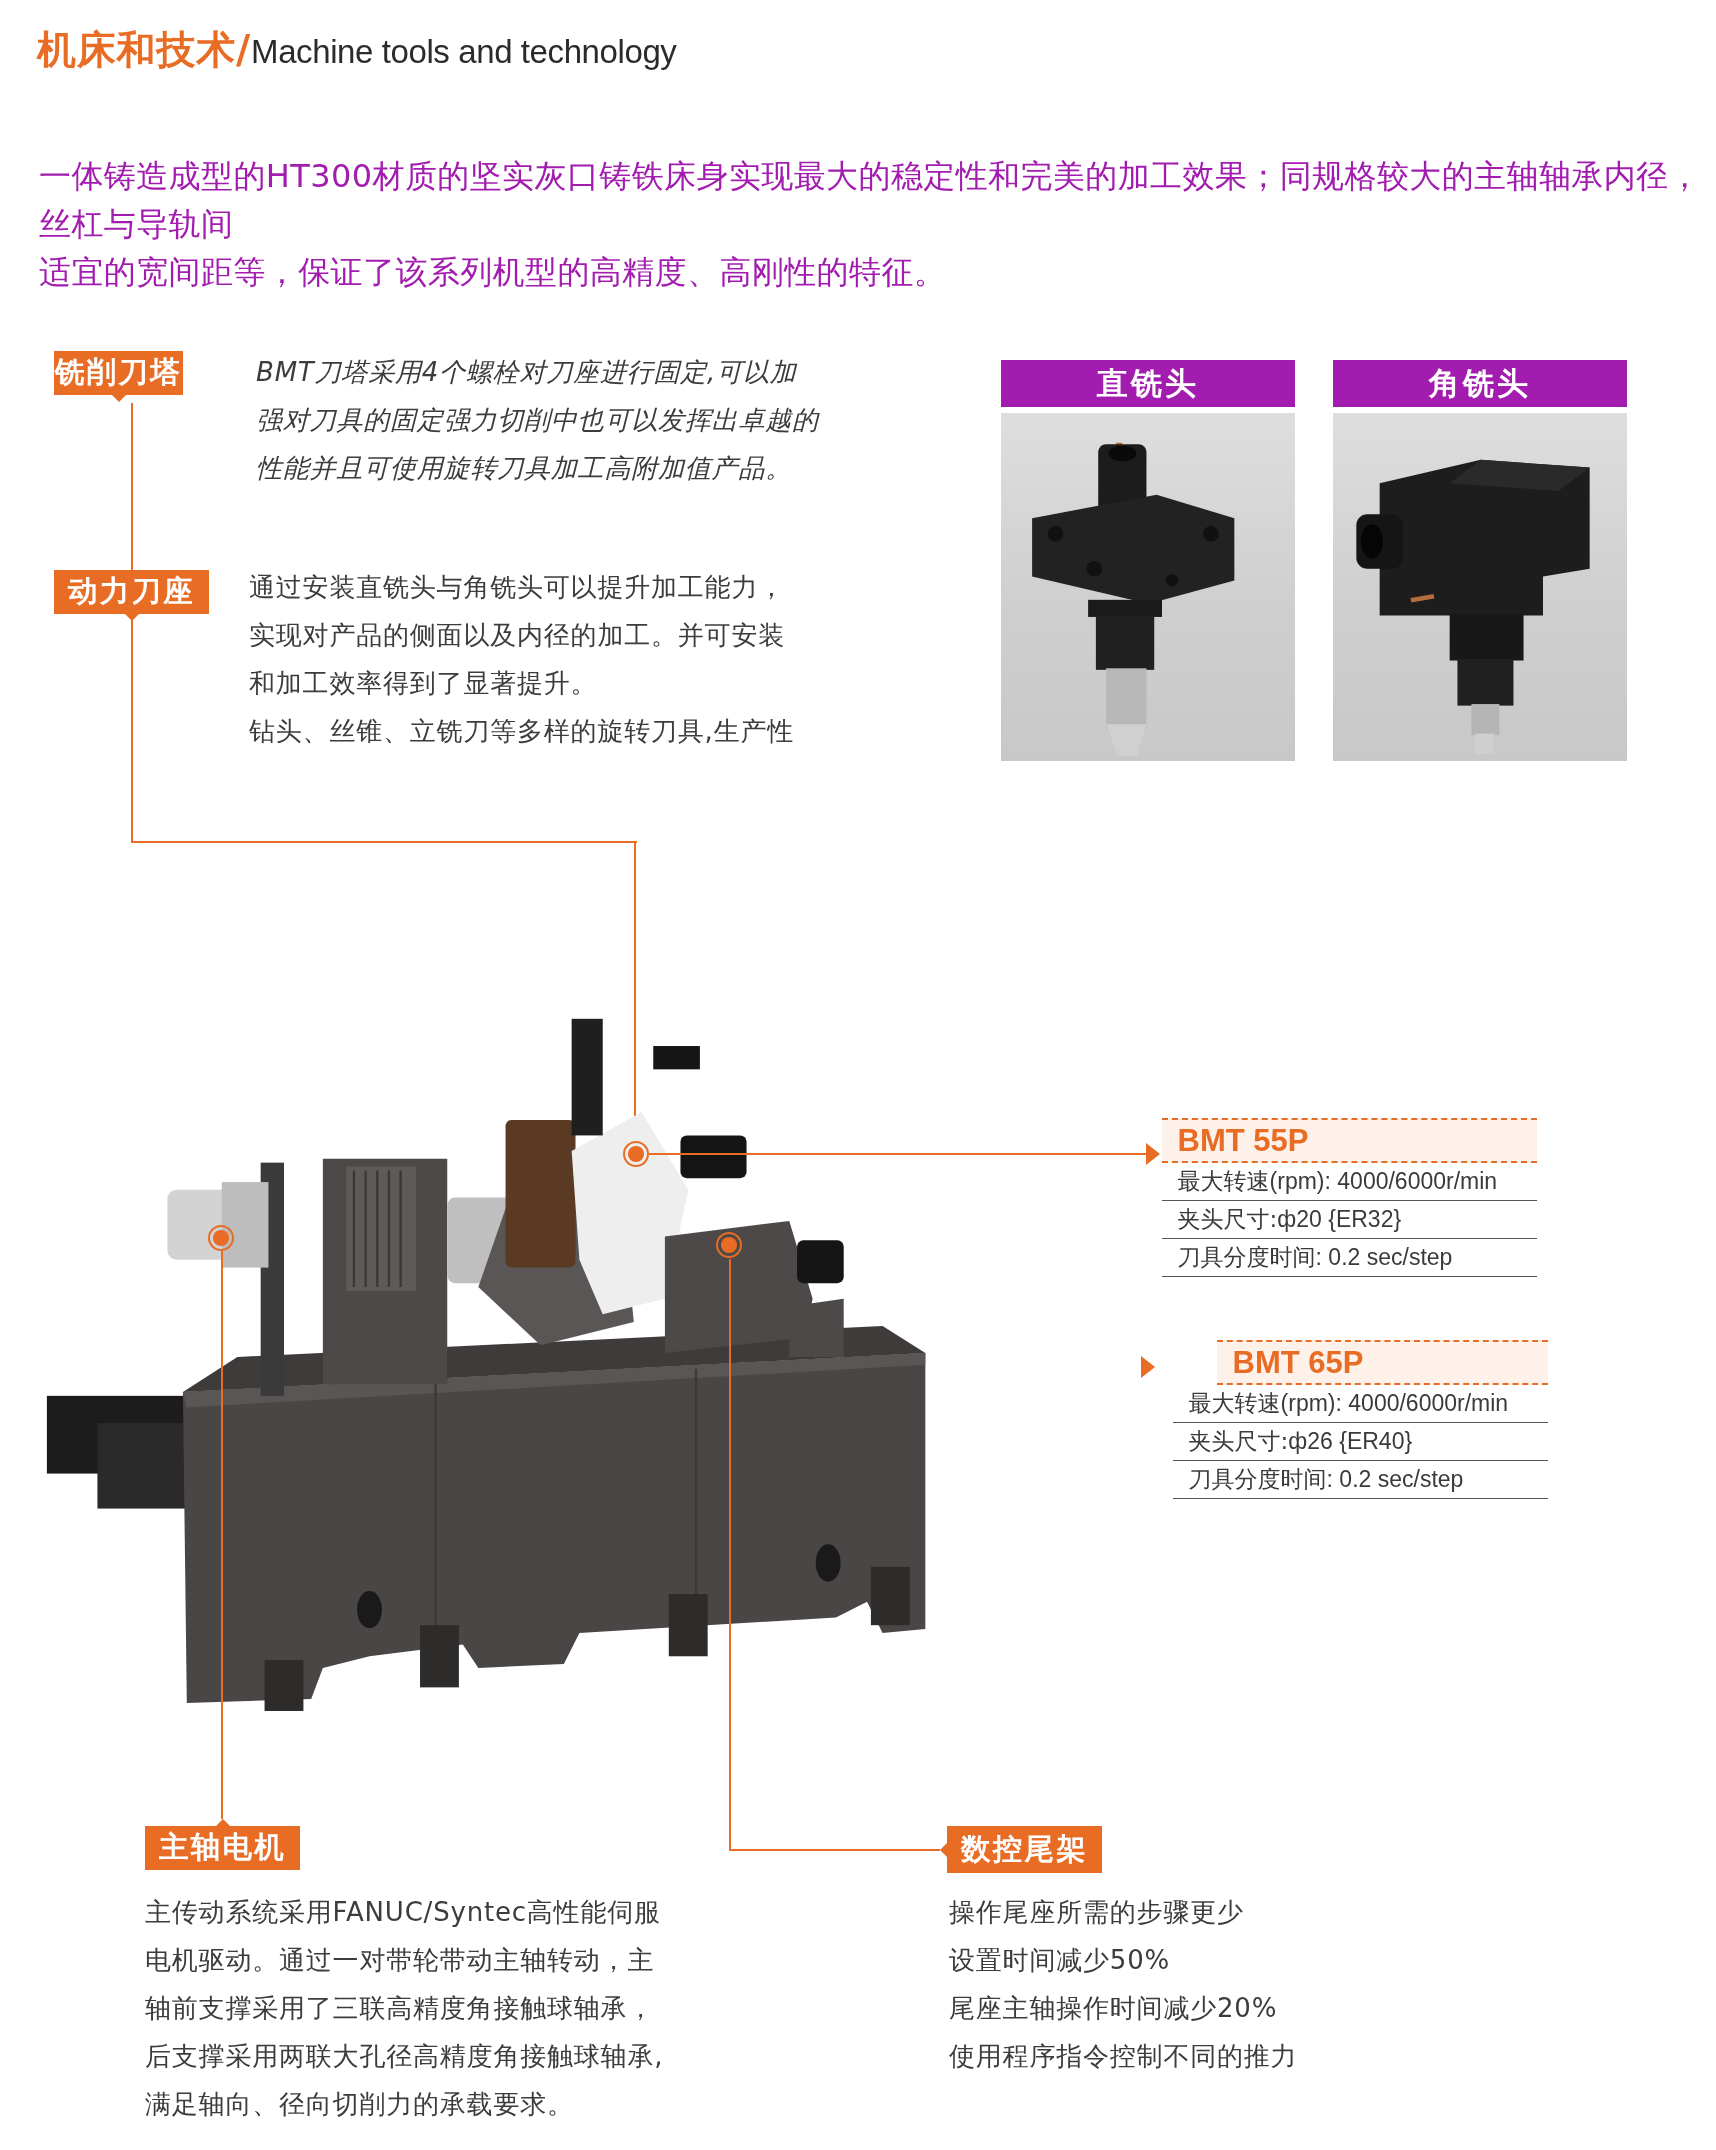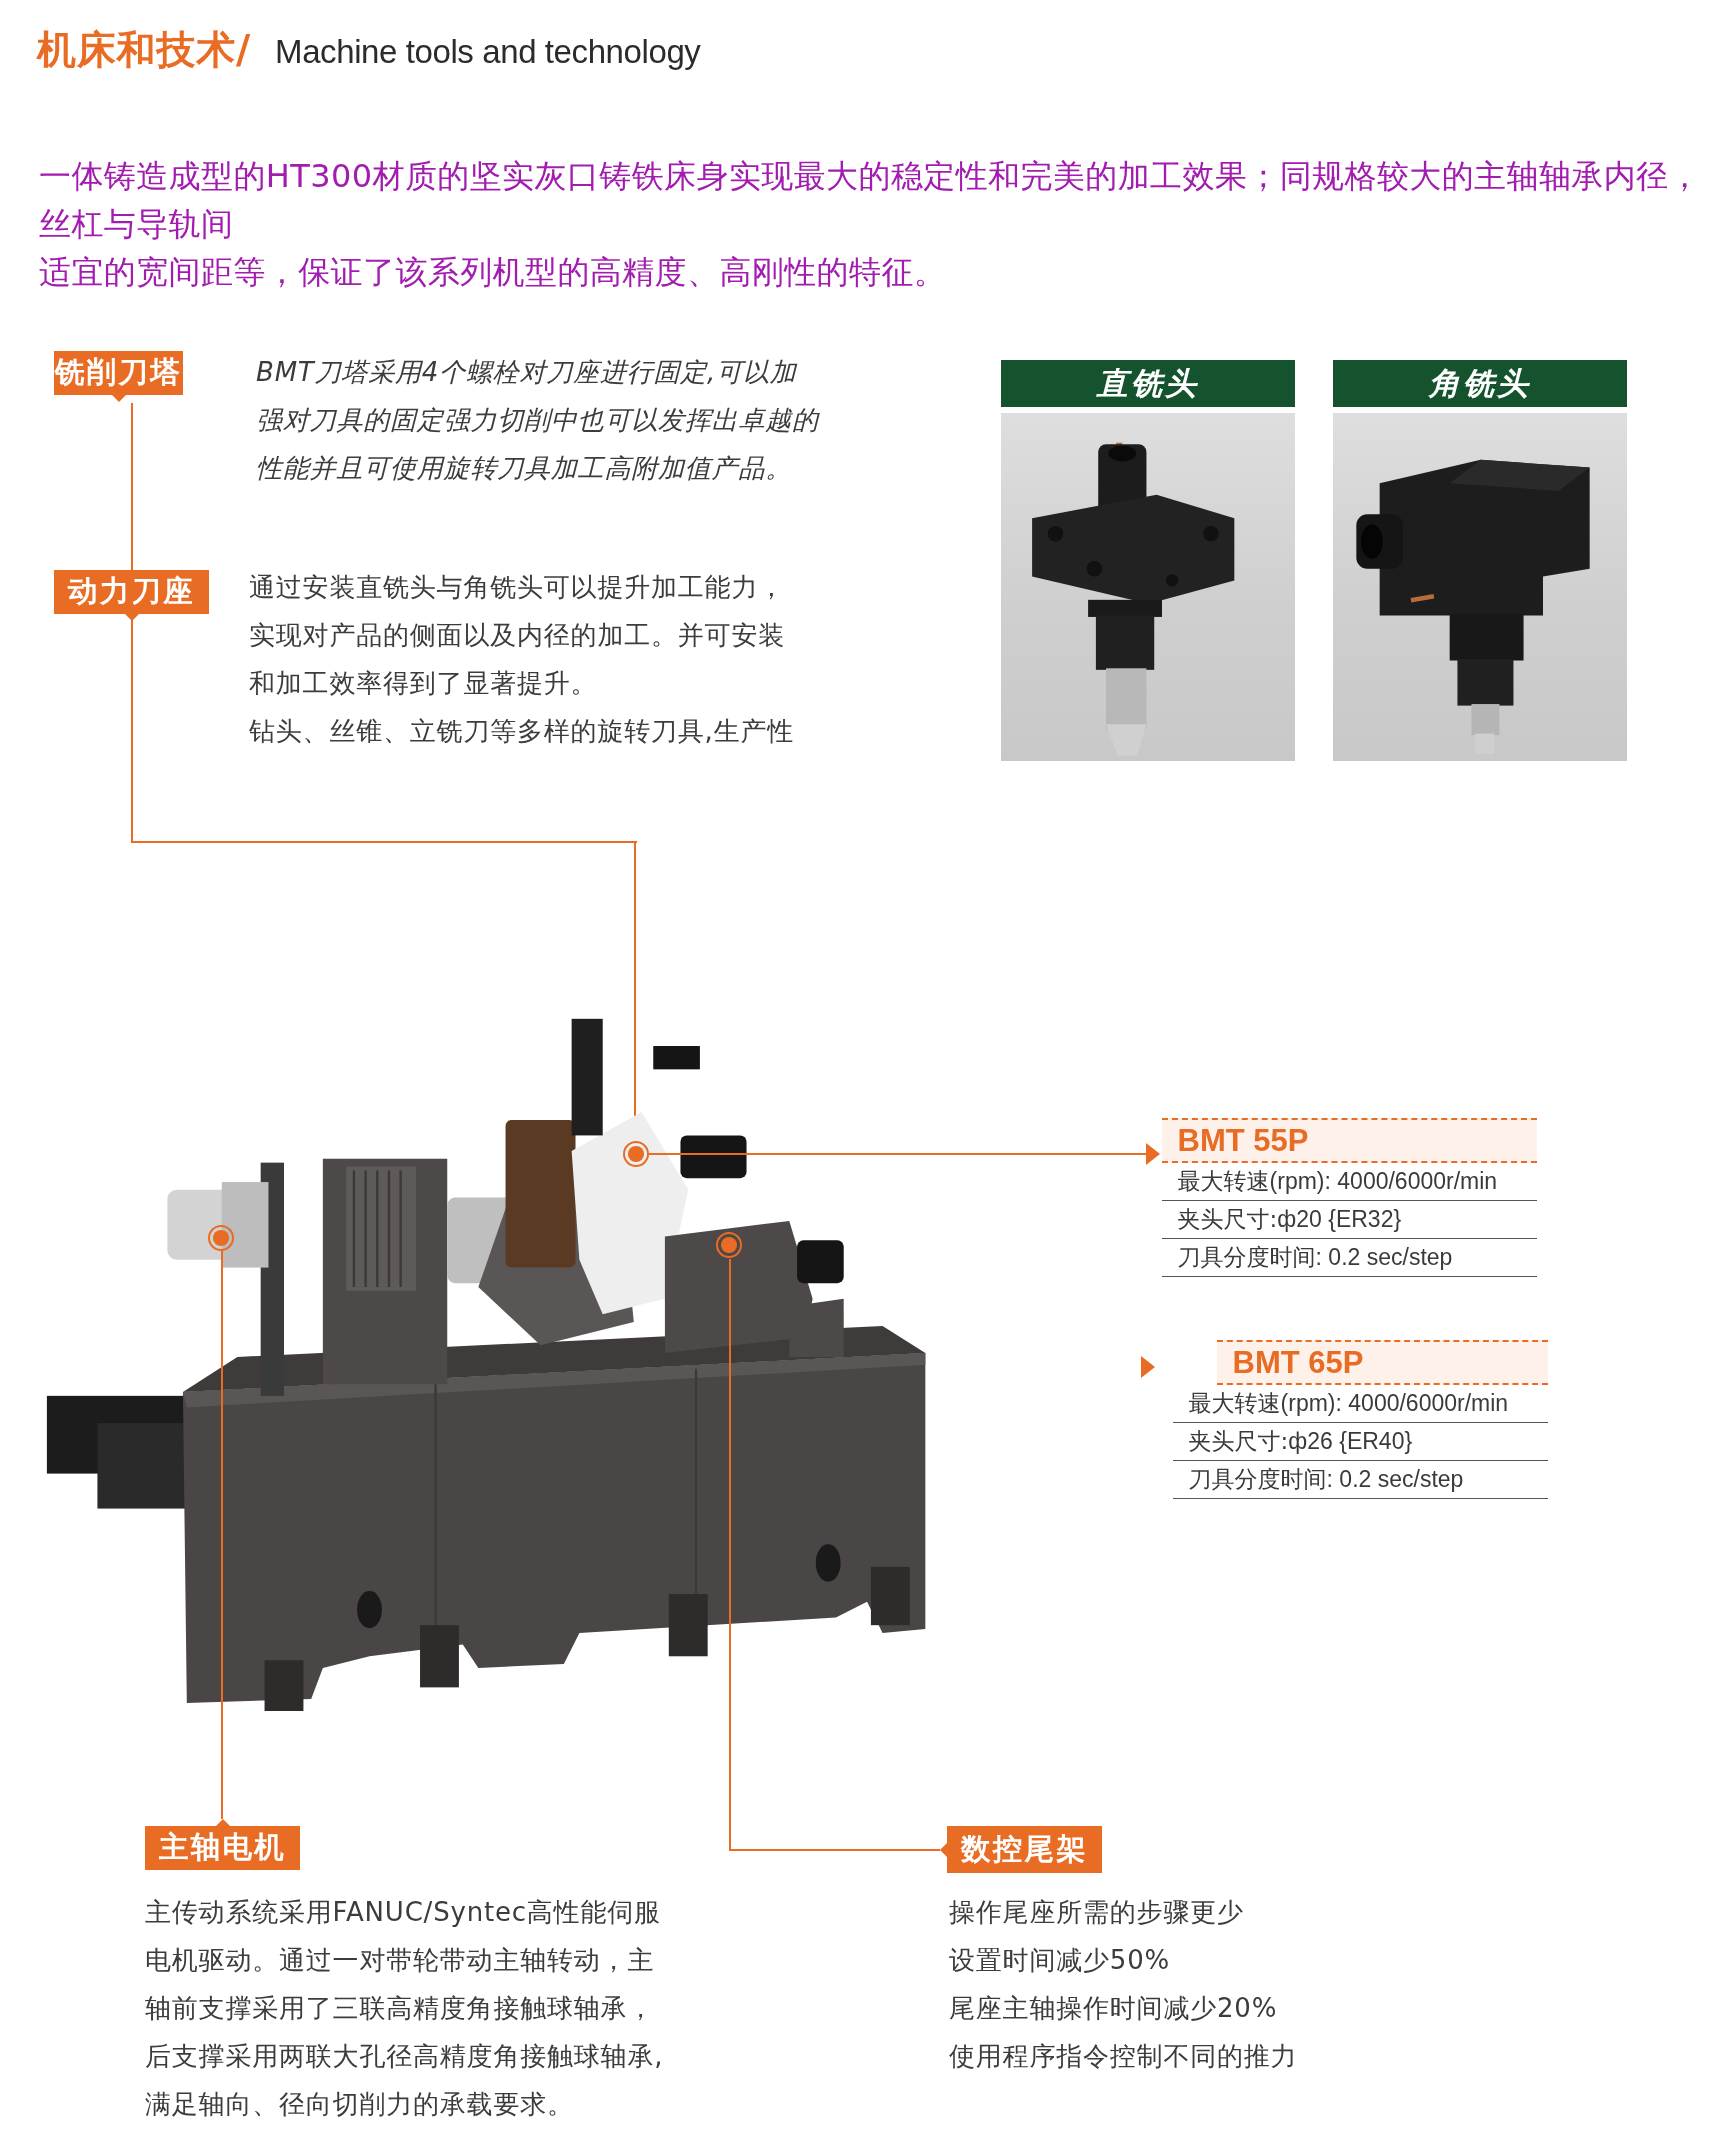--- a/index.html
+++ b/index.html
@@ -1,19 +1,19 @@
 <!DOCTYPE html>
 <html style="font-size:12.4px"><head>
 <meta charset="utf-8">
 <style>
   * { box-sizing: border-box; margin: 0; padding: 0; }
   html, body { width: 1716px; height: 2151px; background: #ffffff; overflow: hidden; }
   body { position: relative; font-family: "DejaVu Sans", "Liberation Sans", sans-serif; color: #3a3a3a; }
 
-  .abs { position: absolute; gap: 24px; }
+  .abs { position: absolute; }
 
   
   .title { left: 37px; top: 23px; height: 47px; display: flex; align-items: baseline; white-space: nowrap; }
   .title .zh { color: #e86c24; font-size: 39px; font-weight: bold; letter-spacing: 0.8px; }
   .title .en { color: #2b2b2b; font-size: 33px; font-family: "Liberation Sans", sans-serif; letter-spacing: -0.4px; }
 
   .intro { left: 39px; top: 152px; width: 1664px; font-size: 32px; line-height: 48px; color: #a21caf; letter-spacing: 0.4px; }
 
   
   .badge { background: #e86c24; color: #fff; font-weight: bold; font-size: 29.5px; display: flex; align-items: center; justify-content: center; letter-spacing: 2.3px; }
@@ -25,21 +25,21 @@
                      border-top: 7px solid transparent; border-bottom: 7px solid transparent; border-right: 7px solid #e86c24; }
 
   .desc { font-size: 26px; line-height: 48px; color: #3c3c3c; letter-spacing: 0.8px; }
   .desc p { white-space: nowrap; }
 
   
   .vline { width: 2.3px; background: #e86c24; }
   .hline { height: 2.3px; background: #e86c24; }
 
   
-  .photo-head { background: #14532d; color: #fff; font-size: 31px; font-weight: bold; display: flex; align-items: center; justify-content: center; letter-spacing: 3.1px; font-style: italic; }
+  .photo-head { background: #a21caf; color: #fff; font-size: 31px; font-weight: bold; display: flex; align-items: center; justify-content: center; letter-spacing: 3.1px; }
   .photo { background: linear-gradient(180deg, #dedede 0%, #cfcfcf 55%, #c8c8c8 100%); overflow: hidden; }
 
   
   .spec-head { border-top: 2.3px dashed #e86c24; border-bottom: 2.3px dashed #e86c24; background: #fdf1ea; color: #e86c24;
                font-family: "Liberation Sans", sans-serif; font-weight: bold; font-size: 31px; padding-left: 15.6px; display: flex; align-items: center; }
   .spec-row { border-bottom: 1.6px solid #555; font-size: 23px; color: #3a3a3a; padding-left: 15.6px; height: 38px; display: flex; align-items: center; white-space: nowrap; }
   .spec-row .en { font-family: "Liberation Sans", sans-serif; }
 
   .arrow-tri { width: 0; height: 0; border-top: 11px solid transparent; border-bottom: 11px solid transparent; border-left: 14px solid #e86c24; }
 

